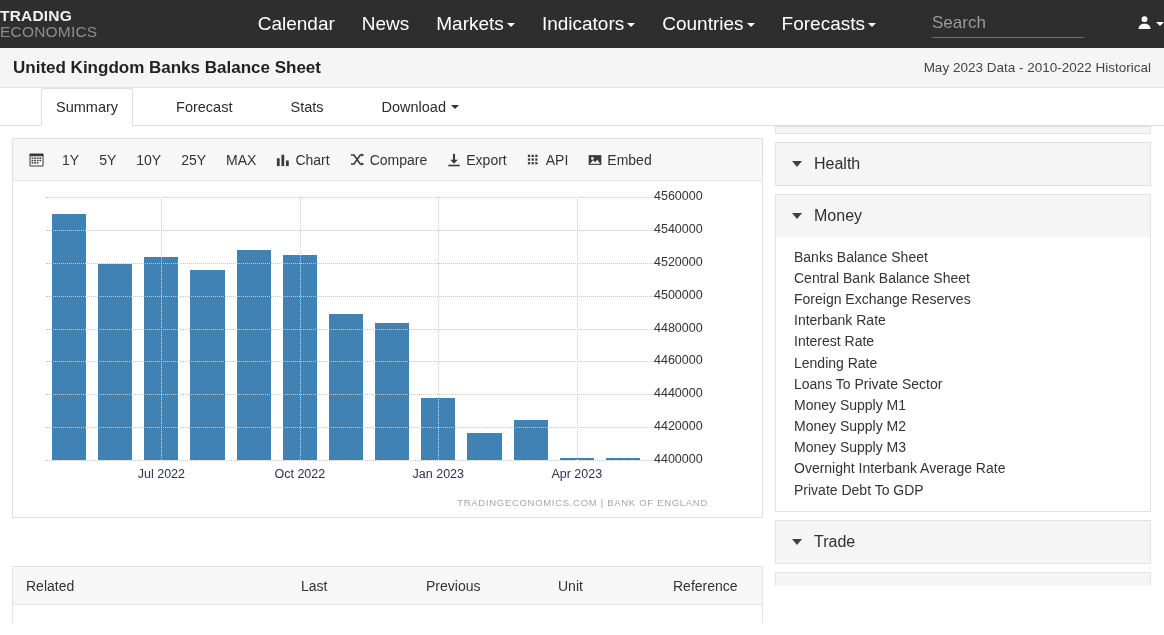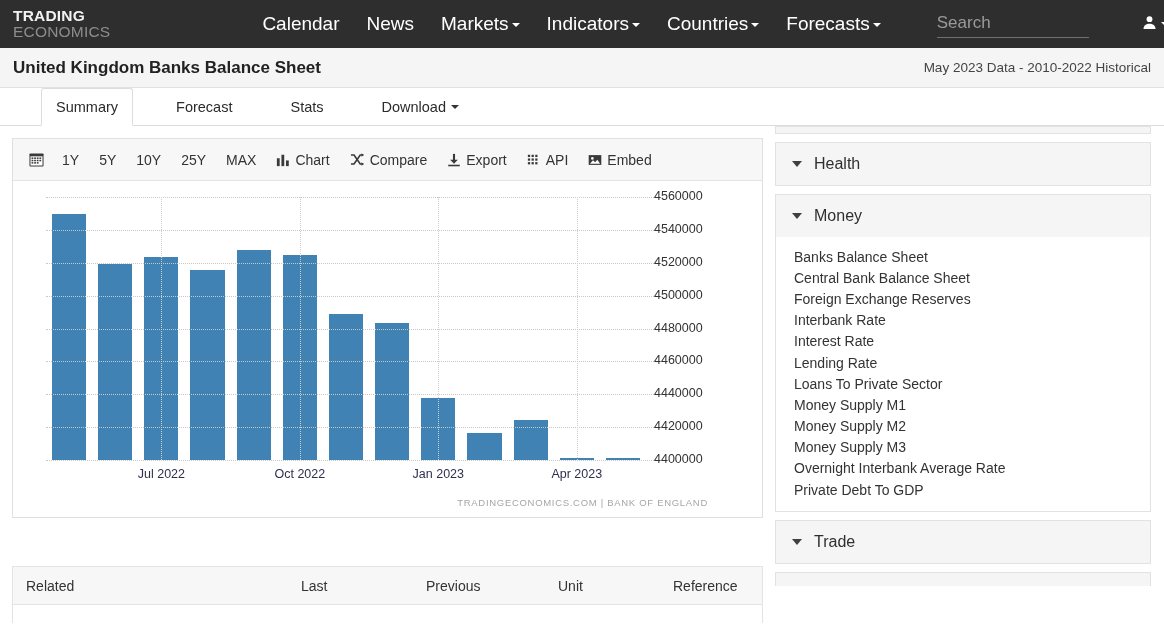--- a/index.html
+++ b/index.html
@@ -16,21 +16,20 @@
   
   .topnav {
     height: 48px;
     background: #2e2e2e;
     display: flex;
     align-items: center;
     position: relative;
   }
   .logo {
     width: 150px;
-    padding-left: 13px;
     line-height: 1.02;
     user-select: none;
   }
   .logo-l1 {
     display: block;
     font-size: 15.5px;
     font-weight: bold;
     color: #f2f2f2;
     letter-spacing: 0.2px;
   }

